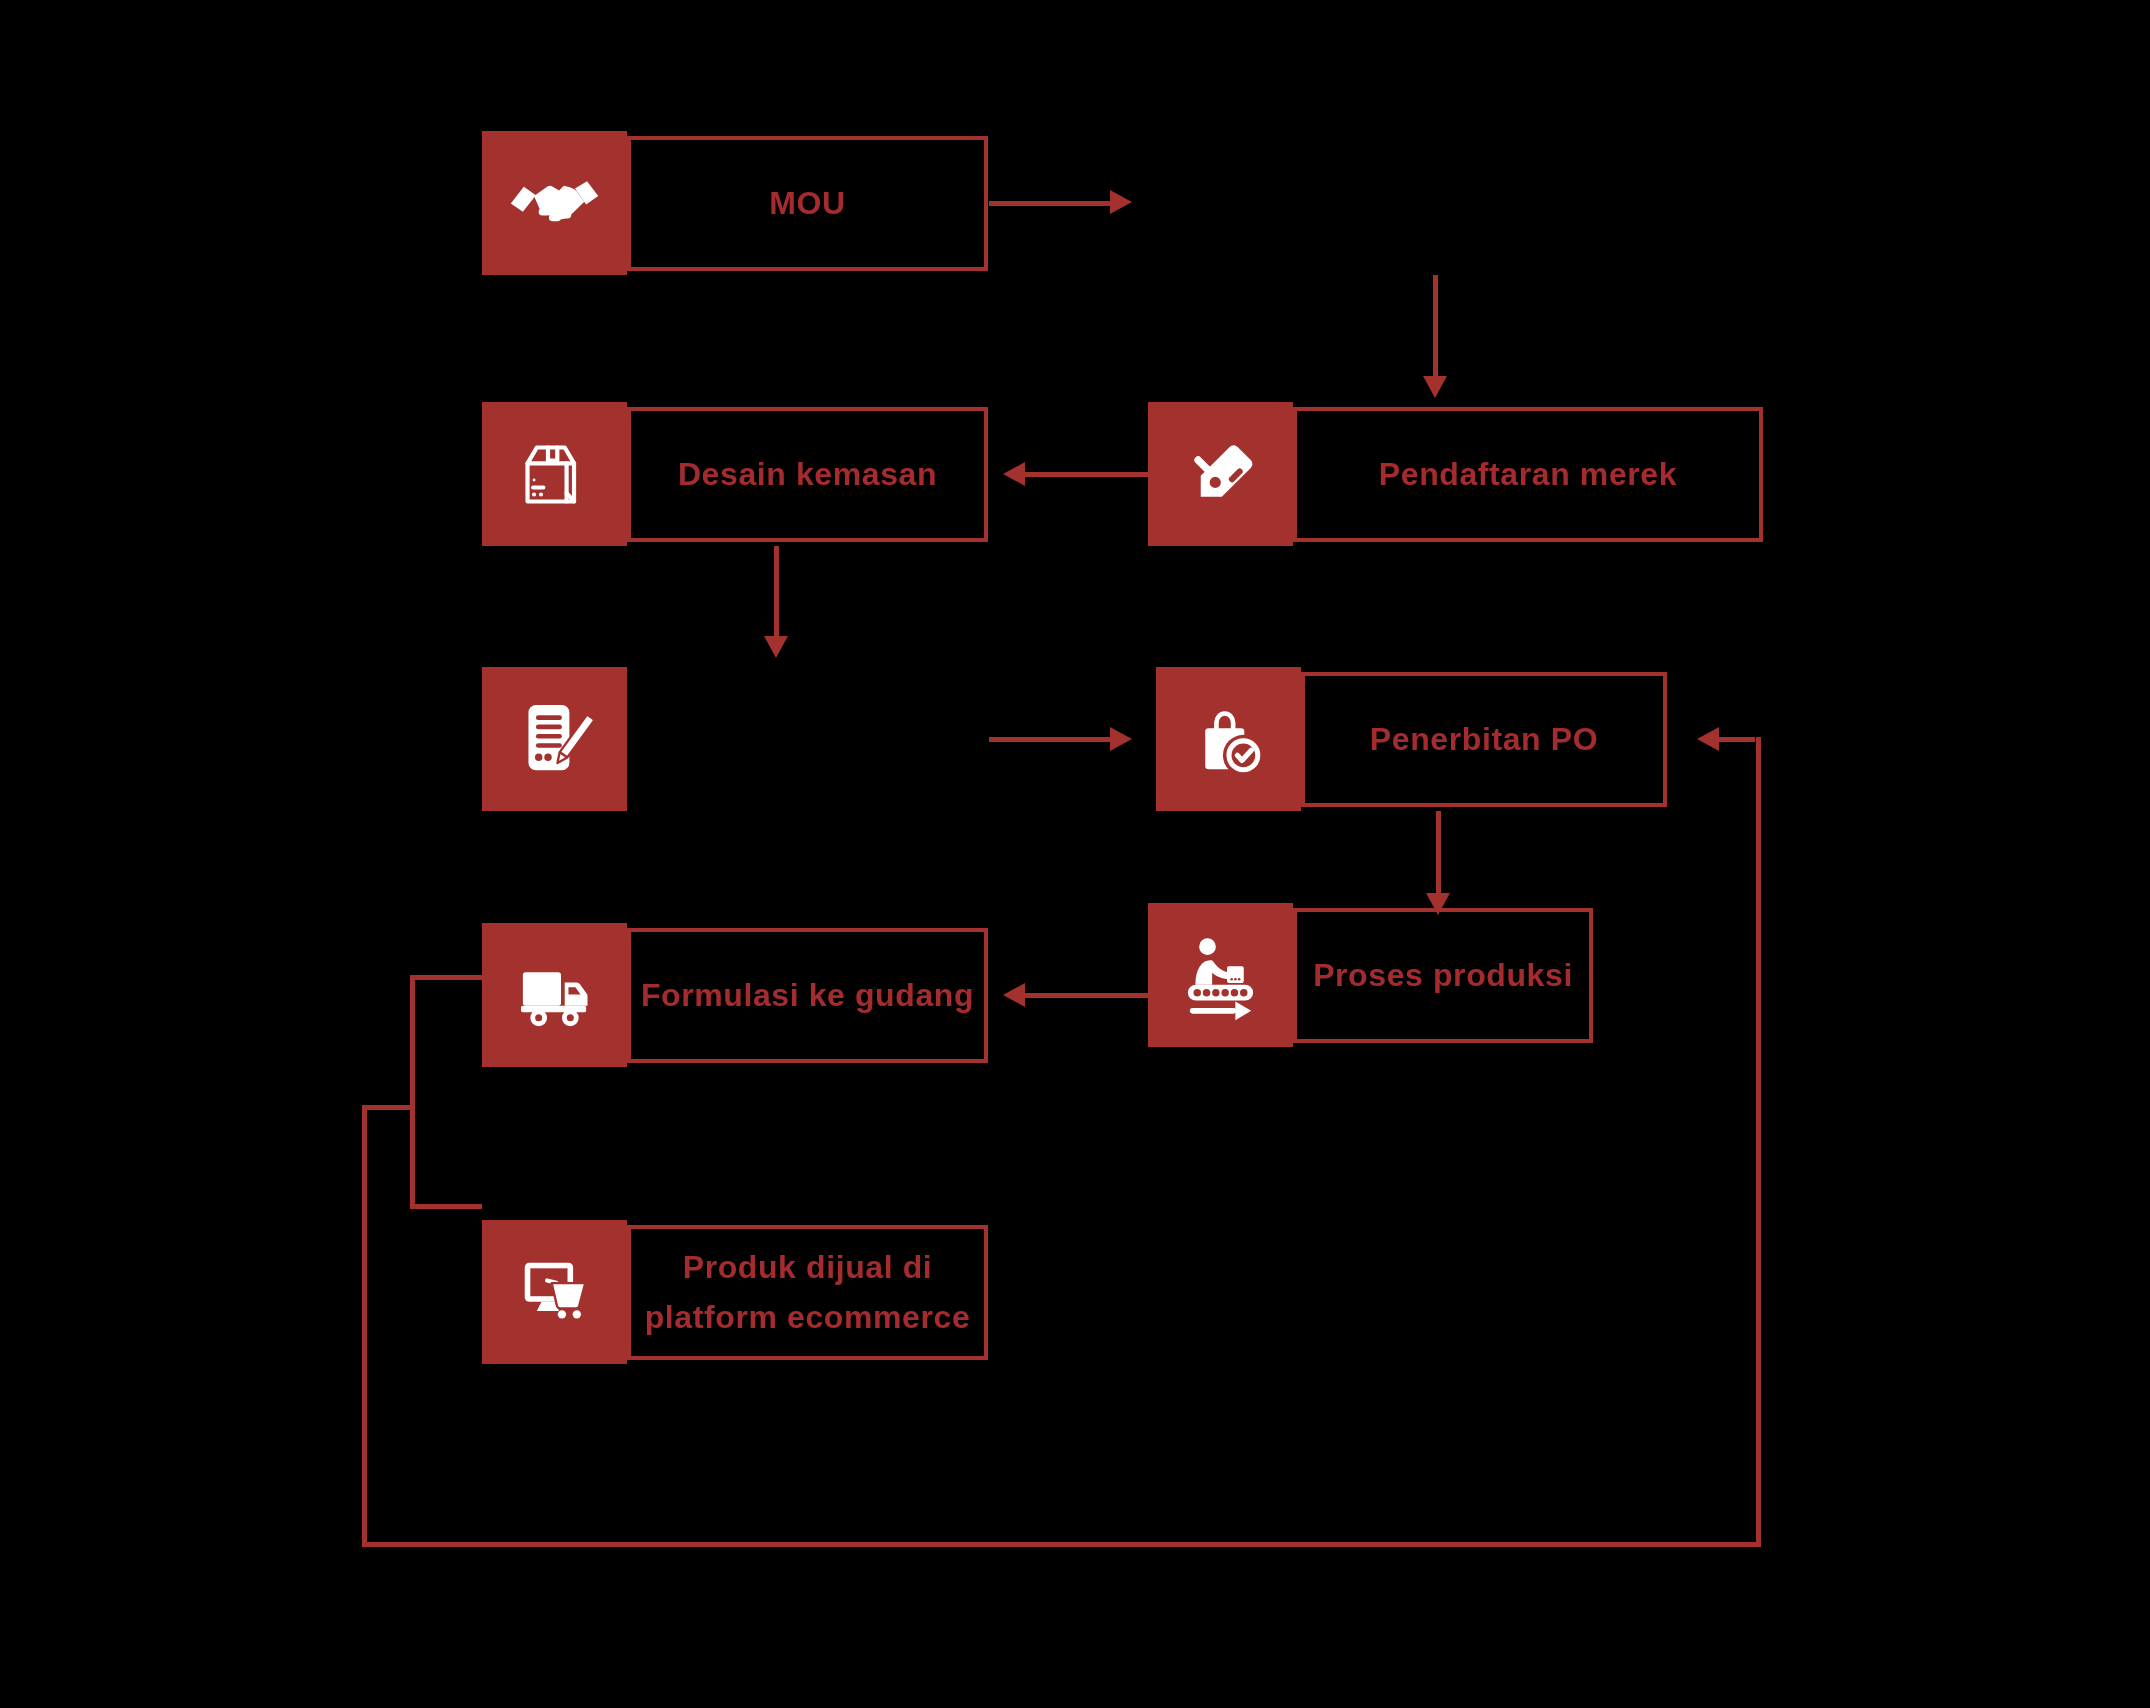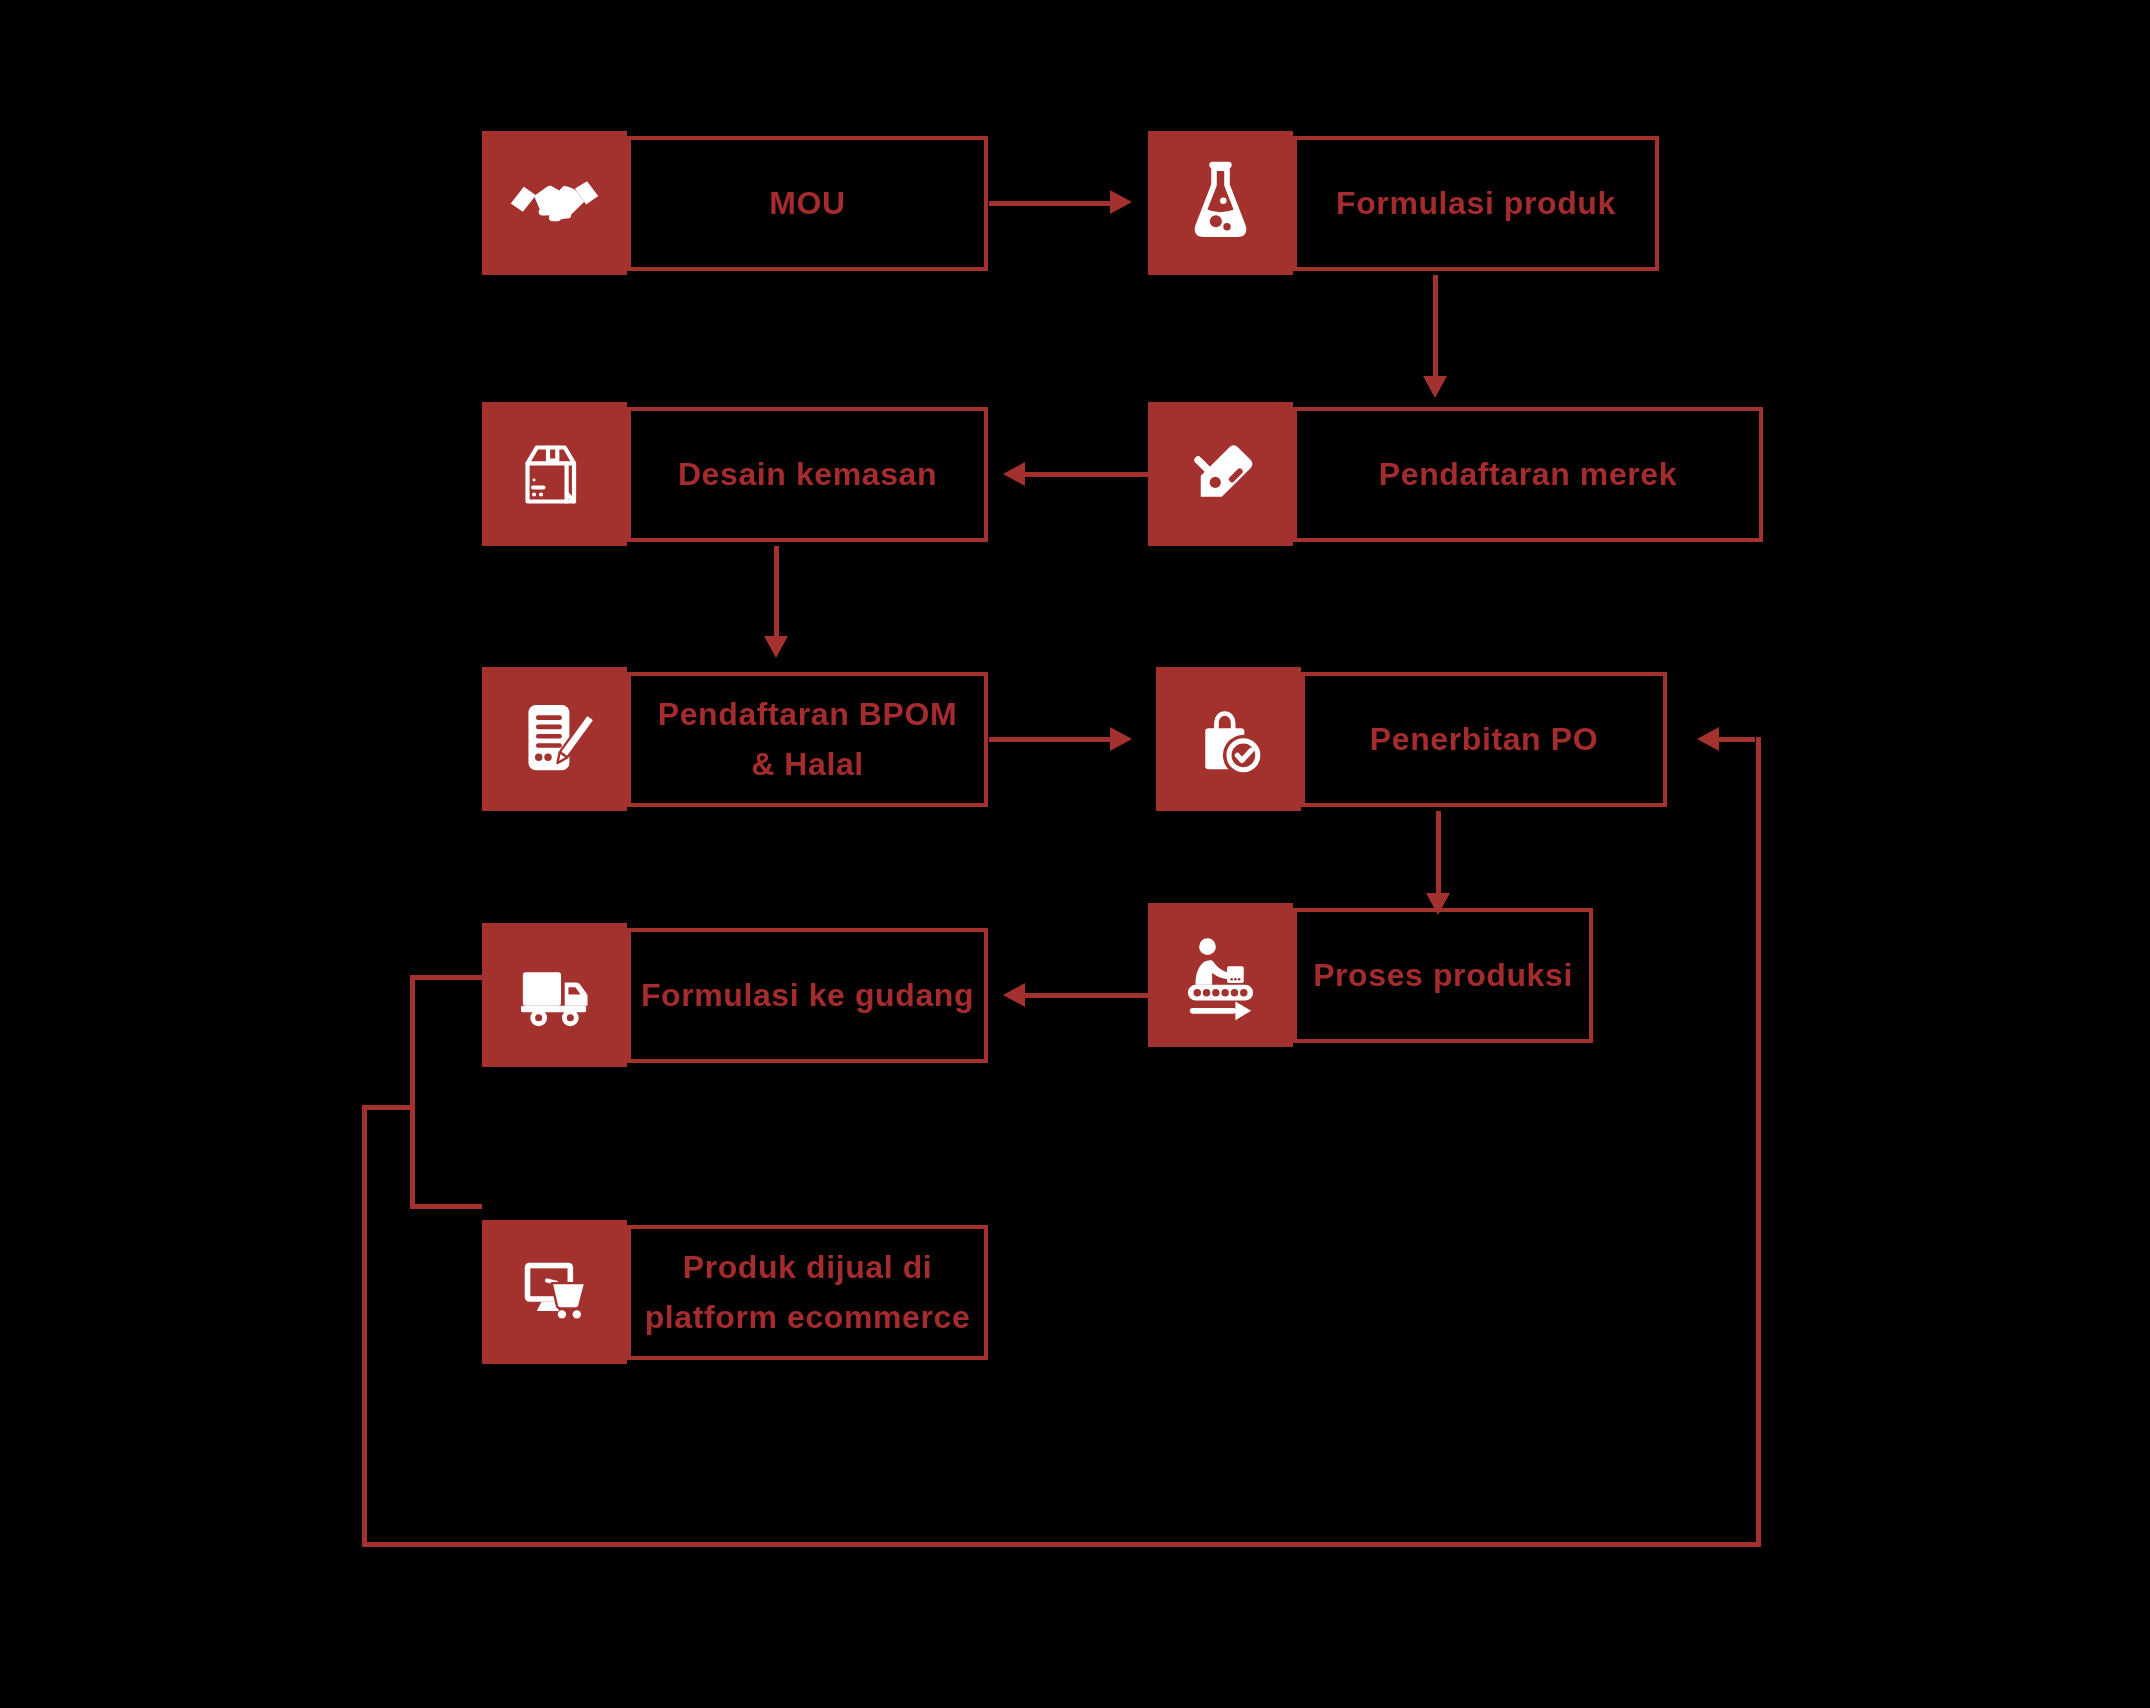--- a/index.html
+++ b/index.html
@@ -62,36 +62,20 @@
         <rect x="44" y="61" width="13" height="8" rx="4" fill="#fff"></rect>
         <rect x="55" y="58" width="13" height="8" rx="4" fill="#fff"></rect>
       </svg>
     </div>
     <div class="label-box">
       <div class="label-line">MOU</div>
 
     </div>
   </div>
 
-  <div class="node" style="left:1148px;top:131px;width:511px;">
-    <div class="icon-tile">
-      <svg viewBox="0 0 100 100">
-        <rect x="38" y="5" width="24" height="7" rx="3.5" fill="#fff"></rect>
-        <path d="M43,12 h14 v18 l17,44 q3,9 -6,9 h-36 q-9,0 -6,-9 l17,-44 z" fill="none" stroke="#fff" stroke-width="6" stroke-linejoin="round"></path>
-        <path d="M34,56 l-7,19 q-2,6 4,6 h38 q6,0 4,-6 l-7,-19 q-16,7 -32,0 z" fill="#fff"></path>
-        <circle cx="45" cy="69" r="6.5" fill="var(--accent)"></circle>
-        <circle cx="57" cy="75" r="4" fill="var(--accent)"></circle>
-        <circle cx="53" cy="47" r="3.5" fill="#fff"></circle>
-      </svg>
-    </div>
-    <div class="label-box">
-      <div class="label-line">Formulasi produk</div>
-
-    </div>
-  </div>
 
   <div class="node" style="left:1148px;top:402px;width:615px;">
     <div class="icon-tile">
       <svg viewBox="0 0 100 100">
         <g transform="rotate(-45 50 50)">
           <rect x="40" y="18" width="8" height="36" rx="4" fill="#fff"></rect>
           <path d="M34,36 h44 a6,6 0 0 1 6,6 v20 a6,6 0 0 1 -6,6 h-44 l-16,-16 z" fill="#fff"></path>
           <circle cx="40" cy="52" r="6" fill="var(--accent)"></circle>
           <rect x="52" y="59" width="18" height="6.5" rx="3" fill="var(--accent)"></rect>
         </g>
@@ -131,24 +115,20 @@
         <rect x="30" y="34" width="28" height="5" rx="2.5" fill="var(--accent)"></rect>
         <rect x="30" y="44" width="28" height="5" rx="2.5" fill="var(--accent)"></rect>
         <rect x="30" y="54" width="28" height="5" rx="2.5" fill="var(--accent)"></rect>
         <circle cx="33" cy="69" r="4" fill="var(--accent)"></circle>
         <circle cx="43" cy="69" r="4" fill="var(--accent)"></circle>
         <g transform="rotate(36 71 50)">
           <rect x="66.5" y="20" width="10" height="50" rx="2" fill="#fff" stroke="var(--accent)" stroke-width="2.5"></rect>
           <path d="M66.5,70 h10 l-5,11 z" fill="#fff" stroke="var(--accent)" stroke-width="2.5" stroke-linejoin="round"></path>
         </g>
       </svg>
-    </div>
-    <div class="label-box">
-      <div class="label-line">Pendaftaran BPOM</div>
-      <div class="label-line">&amp; Halal</div>
     </div>
   </div>
 
   <div class="node" style="left:1148px;top:667px;width:511px;margin-left:8px;">
     <div class="icon-tile">
       <svg viewBox="0 0 100 100">
         <path d="M37,40 v-8 a9,10 0 0 1 18,0 v8" fill="none" stroke="#fff" stroke-width="5"></path>
         <rect x="25" y="38" width="42" height="44" rx="3.5" fill="#fff"></rect>
         <circle cx="66" cy="67" r="22" fill="var(--accent)"></circle>
         <circle cx="66" cy="67" r="15.5" fill="none" stroke="#fff" stroke-width="5.5"></circle>

